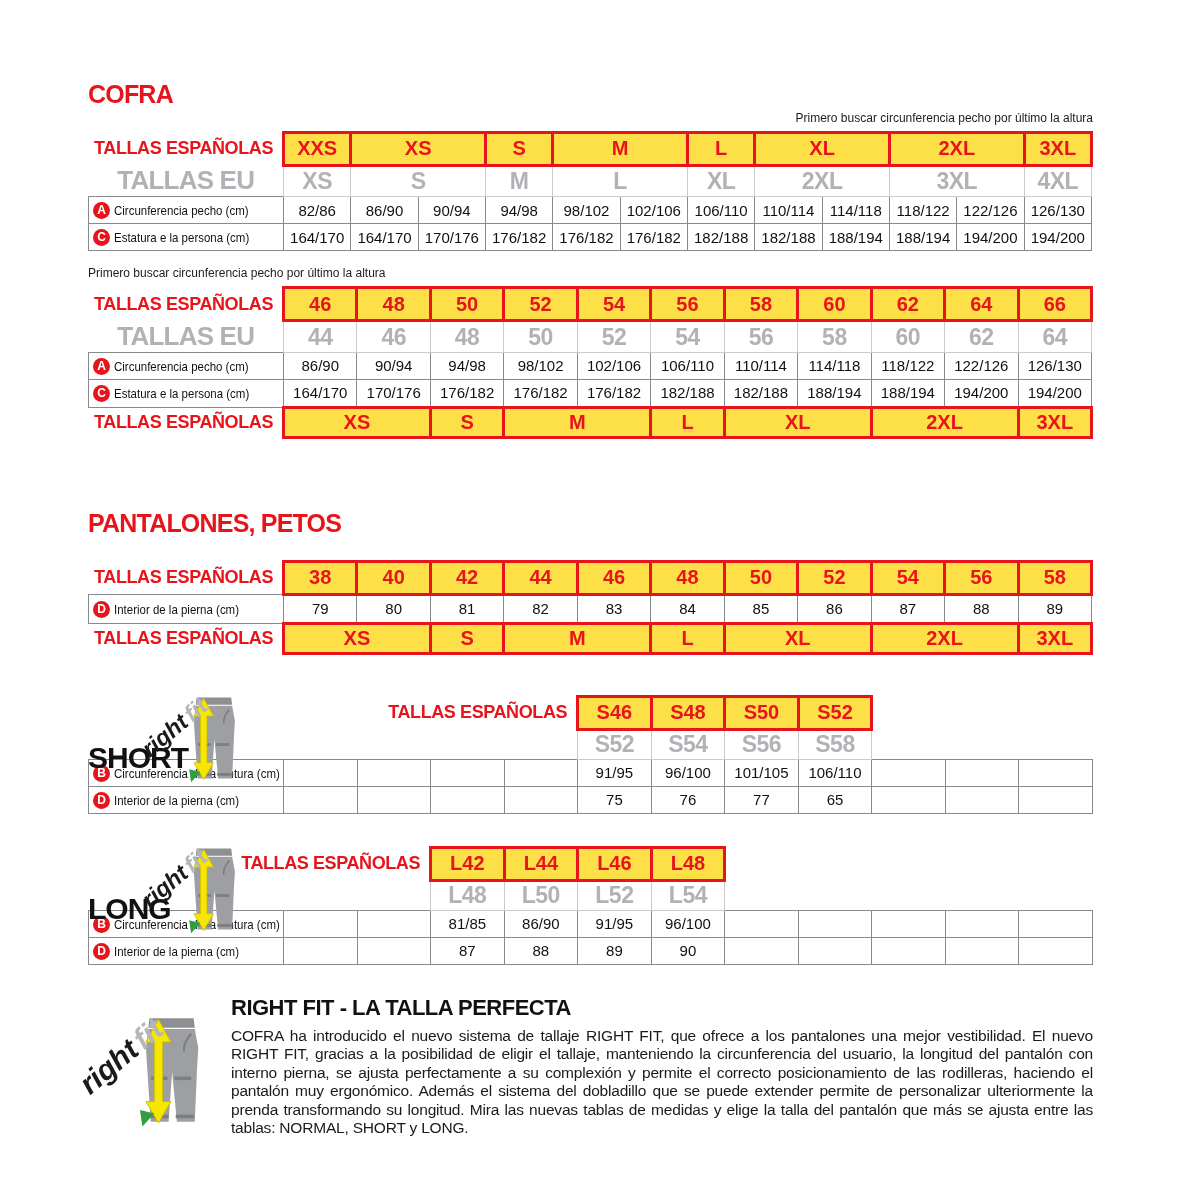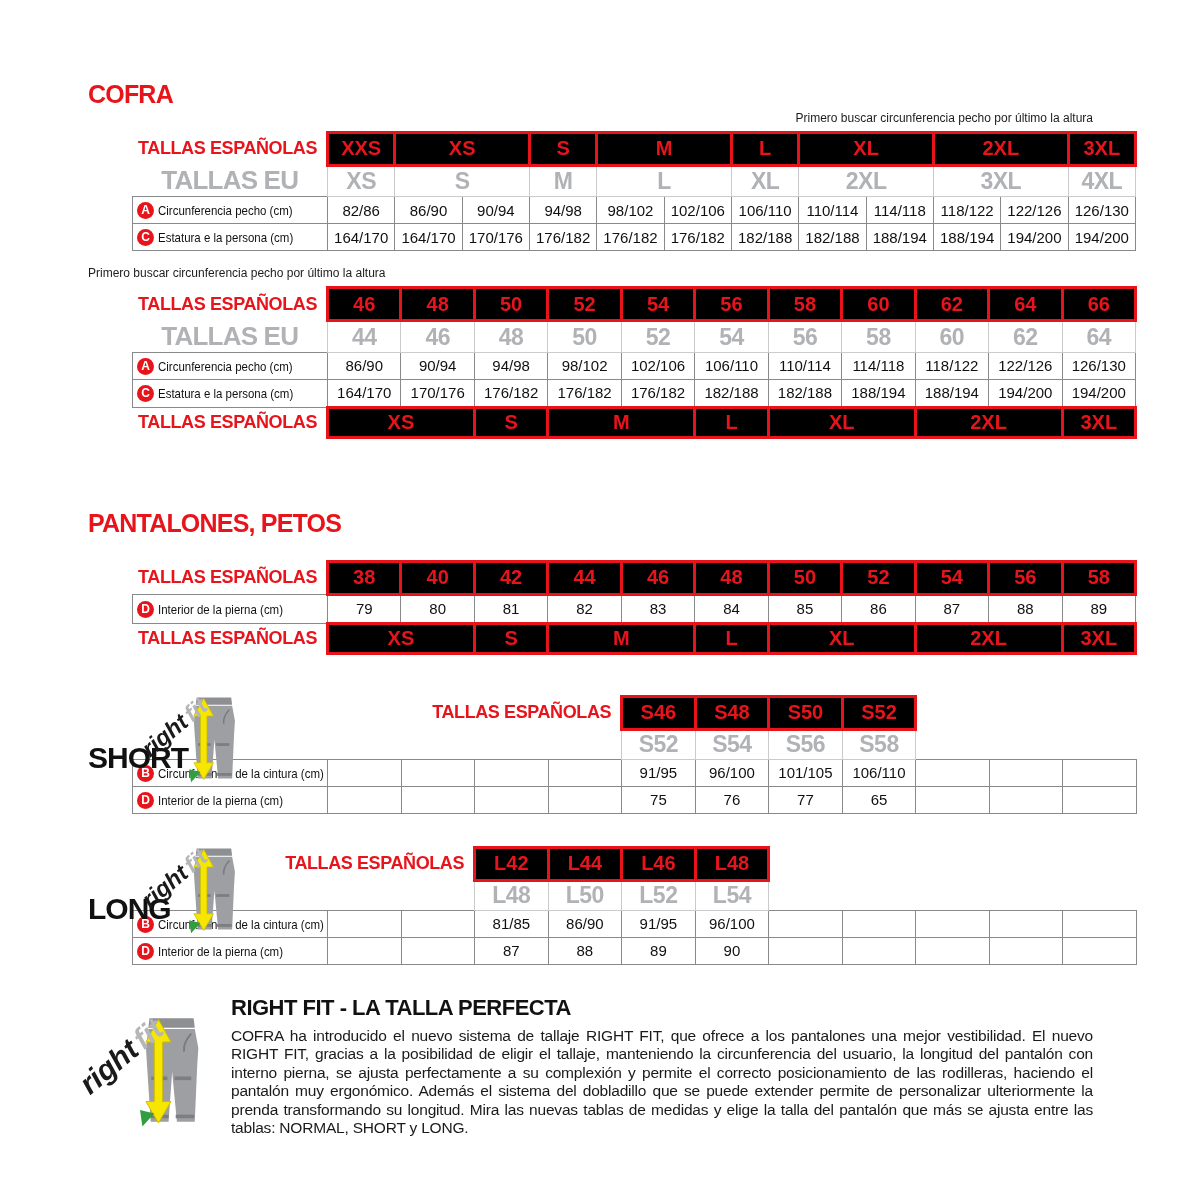--- a/index.html
+++ b/index.html
@@ -8,24 +8,24 @@
     font-family:"Liberation Sans",sans-serif;color:#111;
   }
   .page{position:absolute;left:88px;top:60px;width:1005px;}
   :root{
     --red:#e8141c;--gray:#b0b2b5;--grayline:#c9cbcd;--dline:#87898b;
   }
   section{display:block;}
   .sec-head{display:flex;justify-content:space-between;align-items:flex-end;margin-bottom:3px;}
   .title{color:var(--red);font-size:25px;font-weight:bold;letter-spacing:-0.8px;line-height:1.05;}
   .note{font-size:12px;color:#1c1c1c;padding-bottom:3px;}
-  table.sizes{border-collapse:collapse;table-layout:fixed;width:100%;margin-left:44px;}
+  table.sizes{border-collapse:collapse;table-layout:fixed;width:100%;}
   col.lcol{width:195px;}
   td{text-align:center;vertical-align:middle;overflow:hidden;white-space:nowrap;padding:0;}
-  .es-cell{border:3px solid var(--red);color:var(--red);font-weight:bold;font-size:20px;height:30px;background:#000000;}
+  .es-cell{border:3px solid var(--red);color:var(--red);font-weight:bold;font-size:20px;height:30px;background:#fde047;}
   .eu-cell{border:1px solid var(--grayline);color:var(--gray);font-weight:bold;font-size:23px;height:28px;letter-spacing:-0.5px;}
   .dcell{border:1px solid var(--dline);font-size:15px;height:26px;color:#101010;}
   .es-label{color:var(--red);font-weight:bold;font-size:18px;text-align:right;padding-right:9px;letter-spacing:-0.4px;border:none;}
   .eu-label{color:var(--gray);font-weight:bold;font-size:26px;text-align:center;letter-spacing:-0.8px;border:none;}
   .rlabel{border:1px solid var(--dline);text-align:left;padding-left:3px;}
   .rtxt{display:inline-block;transform:scaleX(.85);transform-origin:0 50%;font-size:13.5px;vertical-align:middle;}
   .badge{display:inline-block;width:17px;height:17px;border-radius:50%;background:var(--red);color:#fff;
          font-weight:bold;font-size:12px;line-height:17px;text-align:center;margin:0 4px 0 1px;vertical-align:middle;}
   .blank{border:none;}
   .brow .es-cell{height:27px;}

